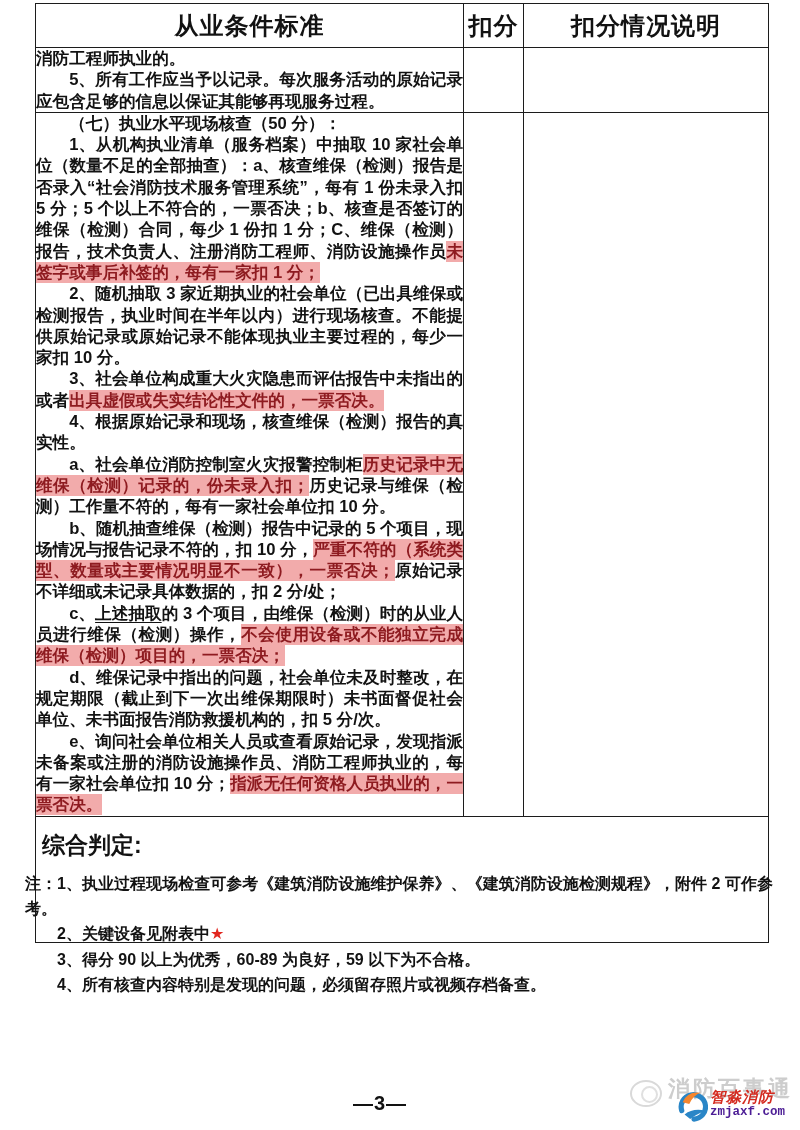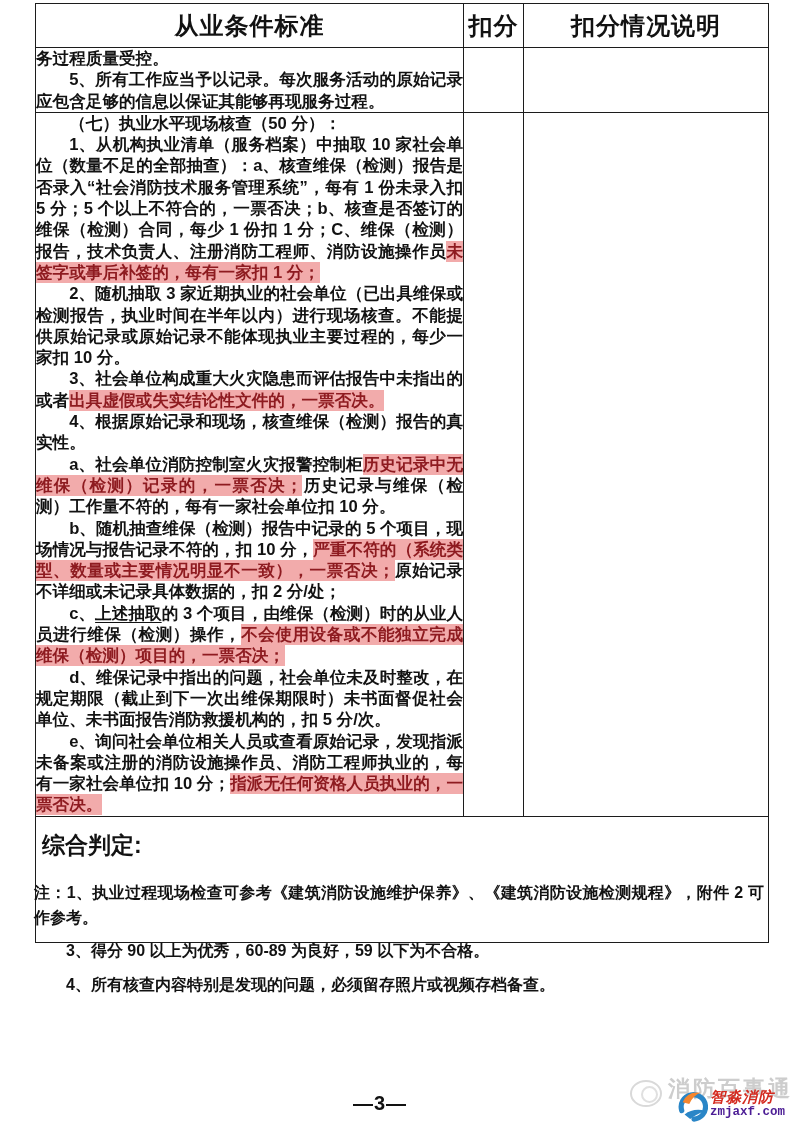--- a/index.html
+++ b/index.html
@@ -61,21 +61,21 @@
   .hl { background: var(--highlight-bg); color: var(--highlight-text); padding: 1px 0; }
   .u { text-decoration: underline; text-underline-offset: 3px; font-family: Liberation Serif, serif; }
   .red { color: var(--star-red); }
 
   
   .notes {
     position: absolute; left: 25px; top: 872px; width: 748px;
     font-size: 16px; line-height: 24.5px; font-weight: 600;
     text-align: justify;
   }
-  .notes .para { margin: 9px; }
+  .notes .para { margin: 0; }
   .notes .para.ind { text-indent: 2em; }
   .notes .para + .para.ind { margin-top: 1px; }
 
   
   .page-number {
     position: absolute; left: 0; top: 1092px; width: 760px;
     text-align: center;
     font-size: 20px; font-weight: 600; letter-spacing: 1px;
   }
 
@@ -122,52 +122,53 @@
     <thead>
       <tr>
         <th>从业条件标准</th>
         <th>扣分</th>
         <th>扣分情况说明</th>
       </tr>
     </thead>
     <tbody>
       <tr class="row-carryover">
         <td class="content">
-            <p class="para"><span>务过程质量受控。</span></p>
+            <p class="para"><span>消防工程师执业的。</span></p>
             <p class="para ind"><span>5、所有工作应当予以记录。每次服务活动的原始记录应包含足够的信息以保证其能够再现服务过程。</span></p>
           </td>
         <td></td>
         <td></td>
       </tr>
       <tr class="row-main">
         <td class="content">
             <p class="para ind"><span>（七）执业水平现场核查（50 分）：</span></p>
             <p class="para ind"><span>1、从机构执业清单（服务档案）中抽取 10 家社会单位（数量不足的全部抽查）：a、核查维保（检测）报告是否录入“社会消防技术服务管理系统”，每有 1 份未录入扣 5 分；5 个以上不符合的，一票否决；b、核查是否签订的维保（检测）合同，每少 1 份扣 1 分；C、维保（检测）报告，技术负责人、注册消防工程师、消防设施操作员</span><span class="hl">未签字或事后补签的，每有一家扣 1 分；</span></p>
             <p class="para ind"><span>2、随机抽取 3 家近期执业的社会单位（已出具维保或检测报告，执业时间在半年以内）进行现场核查。不能提供原始记录或原始记录不能体现执业主要过程的，每少一家扣 10 分。</span></p>
             <p class="para ind"><span>3、社会单位构成重大火灾隐患而评估报告中未指出的或者</span><span class="hl">出具虚假或失实结论性文件的，一票否决。</span></p>
             <p class="para ind"><span>4、根据原始记录和现场，核查维保（检测）报告的真实性。</span></p>
-            <p class="para ind"><span>a、社会单位消防控制室火灾报警控制柜</span><span class="hl">历史记录中无维保（检测）记录的，一票否决；</span><span>历史记录与维保（检测）工作量不符的，每有一家社会单位扣 10 分。</span></p>
+            <p class="para ind"><span>a、社会单位消防控制室火灾报警控制柜</span><span class="hl">历史记录中无维保（检测）记录的，份未录入扣；</span><span>历史记录与维保（检测）工作量不符的，每有一家社会单位扣 10 分。</span></p>
             <p class="para ind"><span>b、随机抽查维保（检测）报告中记录的 5 个项目，现场情况与报告记录不符的，扣 10 分，</span><span class="hl">严重不符的（系统类型、数量或主要情况明显不一致），一票否决；</span><span>原始记录不详细或未记录具体数据的，扣 2 分/处；</span></p>
             <p class="para ind"><span>c、</span><span class="u">上述抽取</span><span>的 3 个项目，由维保（检测）时的从业人员进行维保（检测）操作，</span><span class="hl">不会使用设备或不能独立完成维保（检测）项目的，一票否决；</span></p>
             <p class="para ind"><span>d、维保记录中指出的问题，社会单位未及时整改，在规定期限（截止到下一次出维保期限时）未书面督促社会单位、未书面报告消防救援机构的，扣 5 分/次。</span></p>
             <p class="para ind"><span>e、询问社会单位相关人员或查看原始记录，发现指派未备案或注册的消防设施操作员、消防工程师执业的，每有一家社会单位扣 10 分；</span><span class="hl">指派无任何资格人员执业的，一票否决。</span></p>
           </td>
         <td></td>
         <td></td>
       </tr>
       <tr class="row-judgment">
         <td colspan="3">
           <span>综合判定:</span>
         </td>
       </tr>
     </tbody>
   </table>
 
   <div class="notes">
       <p class="para"><span>注：1、执业过程现场检查可参考《建筑消防设施维护保养》、《建筑消防设施检测规程》，附件 2 可作参考。</span></p>
+      <p class="para ind"><span>2、关键设备见附表中</span><span class="red">★</span></p>
       <p class="para ind"><span>3、得分 90 以上为优秀，60-89 为良好，59 以下为不合格。</span></p>
       <p class="para ind"><span>4、所有核查内容特别是发现的问题，必须留存照片或视频存档备查。</span></p>
     </div>
 
   <div class="page-number">—3—</div>
 
   <div class="brand">
     <div class="ghost-icon"></div>
     <div class="ghost-text">消防百事通</div>
     <div class="logo">

